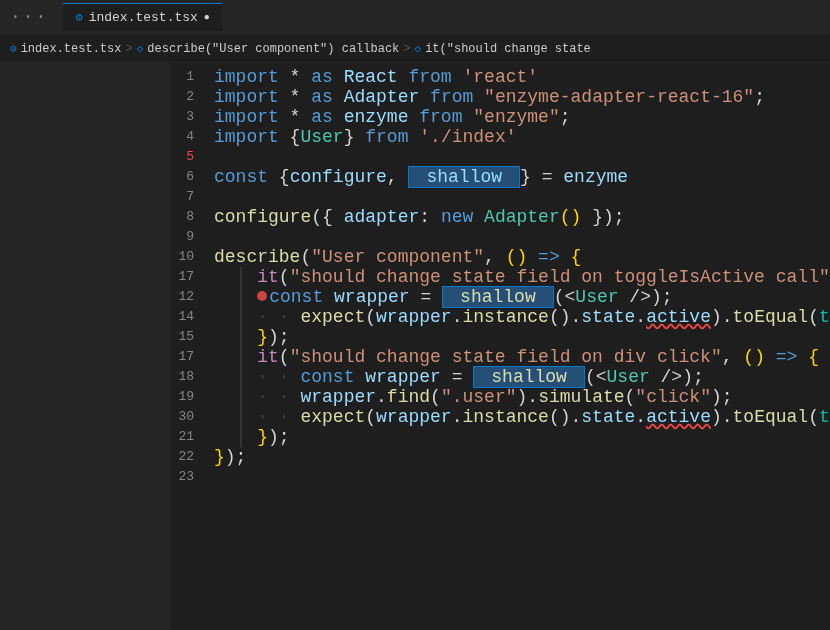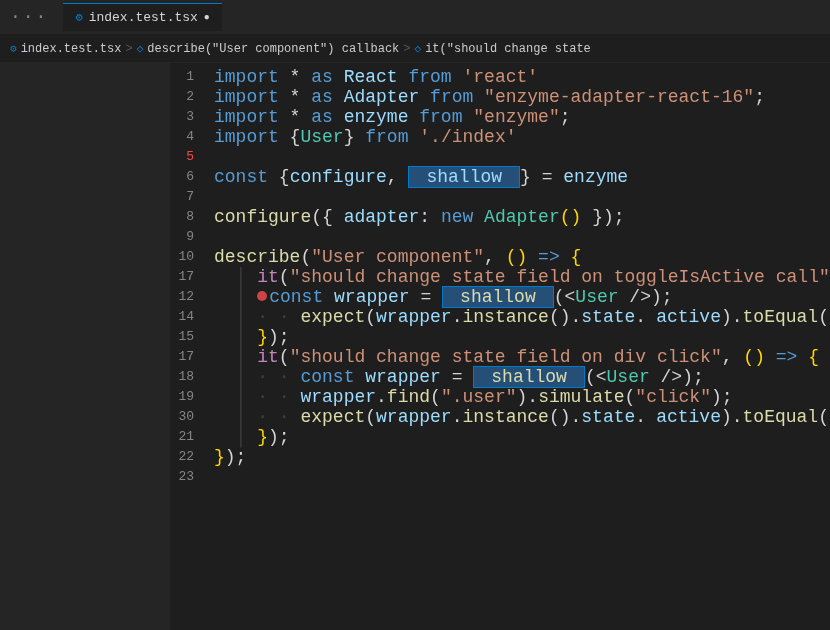--- a/index.html
+++ b/index.html
@@ -132,23 +132,23 @@
 
     
     .highlight-shallow {
       background: #264f78;
       border: 1px solid #007acc;
       padding: 0 17px;
     }
 
     
     .underline-error {
+      text-decoration: underline;
       text-decoration-style: wavy;
       text-decoration-color: #f44747;
-      margin-left: 10px;
     }
 
     
     .debug-dot {
       display: inline-block;
       width: 10px;
       height: 10px;
       background: #cc4444;
       border-radius: 50%;
       margin-right: 2px;

